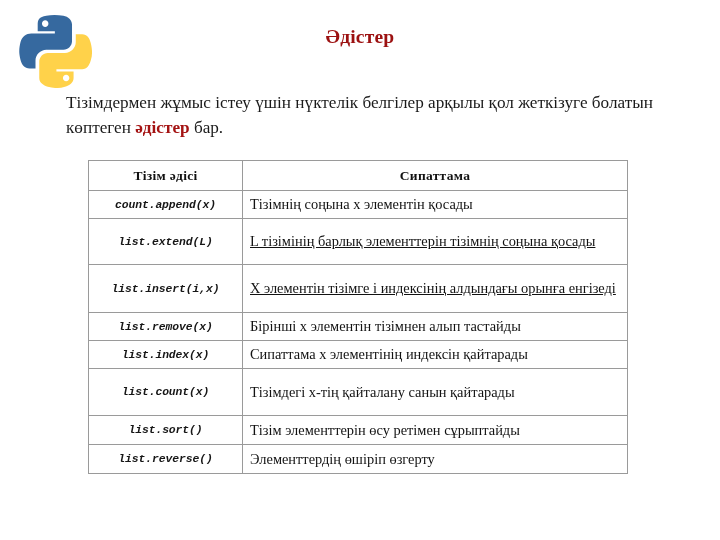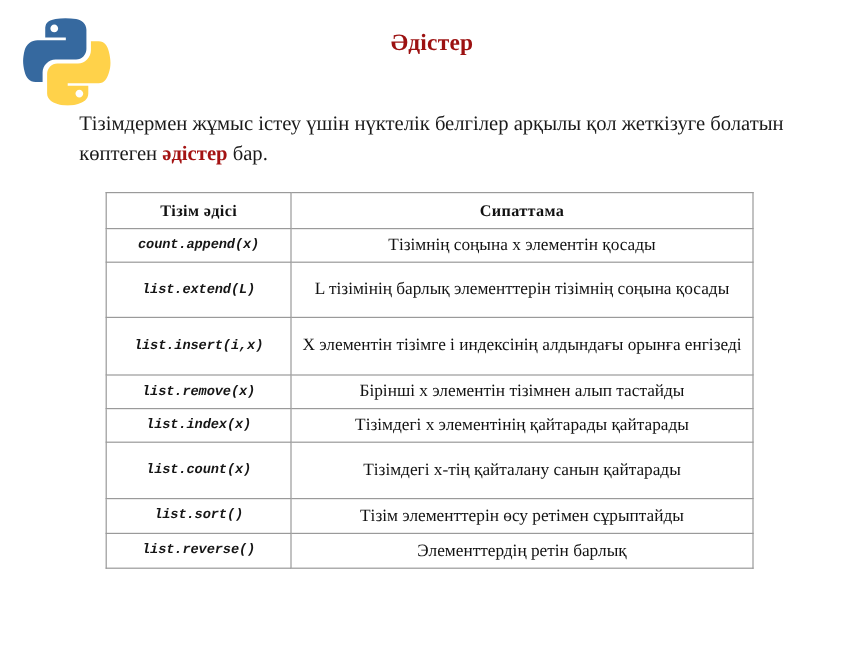--- a/index.html
+++ b/index.html
@@ -96,40 +96,40 @@
     font-weight: bold;
     font-size: 11.4px;
     color: #161616;
     text-align: center;
     letter-spacing: -.1px;
   }
   td.desc-cell {
     font-family: "Liberation Serif", serif;
     font-size: 14.4px;
     color: #121212;
-    text-align: center;
+    text-align: left;
     line-height: 19px;
     padding-left: 10px;
   }
 
   tr.r-1 td { height: 27px; }
   tr.r-2 td { height: 45px; }
   tr.r-3 td { height: 47px; }
   tr.r-4 td { height: 27px; }
   tr.r-5 td { height: 27px; }
   tr.r-6 td { height: 27px; }
   tr.r-7 td { height: 46px; }
   tr.r-8 td { height: 28px; }
   tr.r-9 td { height: 28px; }
 
   tr.r-2 td.method-cell,
   tr.r-3 td.method-cell,
   tr.r-7 td.method-cell { vertical-align: middle; }
   tr.r-2 td.desc-cell,
-  tr.r-3 td.desc-cell { vertical-align: top; padding-top: 4px; }
+  tr.r-3 td.desc-cell { vertical-align: top; padding-top: 4px; text-decoration: underline; }
   tr.r-7 td.desc-cell { vertical-align: top; padding-top: 4px; }
 </style>
 </head>
 <body>
 
 <svg id="python-logo" viewBox="0 0 110 110" xmlns="http://www.w3.org/2000/svg">
   <g>
     <path fill="#36699f" d="M54.3 7.2c-4.2 0-8.1.36-11.6 1-10.2 1.8-12.1 5.6-12.1 12.6v9.2h24.2v3.07H21.5c-7.05 0-13.2 4.24-15.2 12.3-2.2 9.25-2.3 15 0 24.7 1.7 7.18 5.8 12.3 12.9 12.3h8.3V71.1c0-8.05 7-15.2 15.2-15.2h24.2c6.75 0 12.1-5.56 12.1-12.3V20.8c0-6.56-5.53-11.5-12.1-12.6-4.15-.69-8.45-1-12.6-1zM41.2 14.6c2.5 0 4.55 2.08 4.55 4.65 0 2.55-2.05 4.6-4.55 4.6-2.52 0-4.55-2.05-4.55-4.6 0-2.57 2.03-4.65 4.55-4.65z"></path>
   </g>
   <g>
@@ -167,28 +167,28 @@
     <tr class="r-3">
       <td class="method-cell">list.insert(i,x)</td>
       <td class="desc-cell">X элементін тізімге i индексінің алдындағы орынға енгізеді</td>
     </tr>
     <tr class="r-4">
       <td class="method-cell">list.remove(x)</td>
       <td class="desc-cell">Бірінші x элементін тізімнен алып тастайды</td>
     </tr>
     <tr class="r-6">
       <td class="method-cell">list.index(x)</td>
-      <td class="desc-cell">Тізімдегі x элементінің қайтарады қайтарады</td>
+      <td class="desc-cell">Сипаттама x элементінің индексін қайтарады</td>
     </tr>
     <tr class="r-7">
       <td class="method-cell">list.count(x)</td>
       <td class="desc-cell">Тізімдегі x-тің қайталану санын қайтарады</td>
     </tr>
     <tr class="r-8">
       <td class="method-cell">list.sort()</td>
       <td class="desc-cell">Тізім элементтерін өсу ретімен сұрыптайды</td>
     </tr>
     <tr class="r-9">
       <td class="method-cell">list.reverse()</td>
-      <td class="desc-cell">Элементтердің ретін барлық</td>
+      <td class="desc-cell">Элементтердің өшіріп өзгерту</td>
     </tr>
   </tbody>
 </table>
 
 </body></html>

